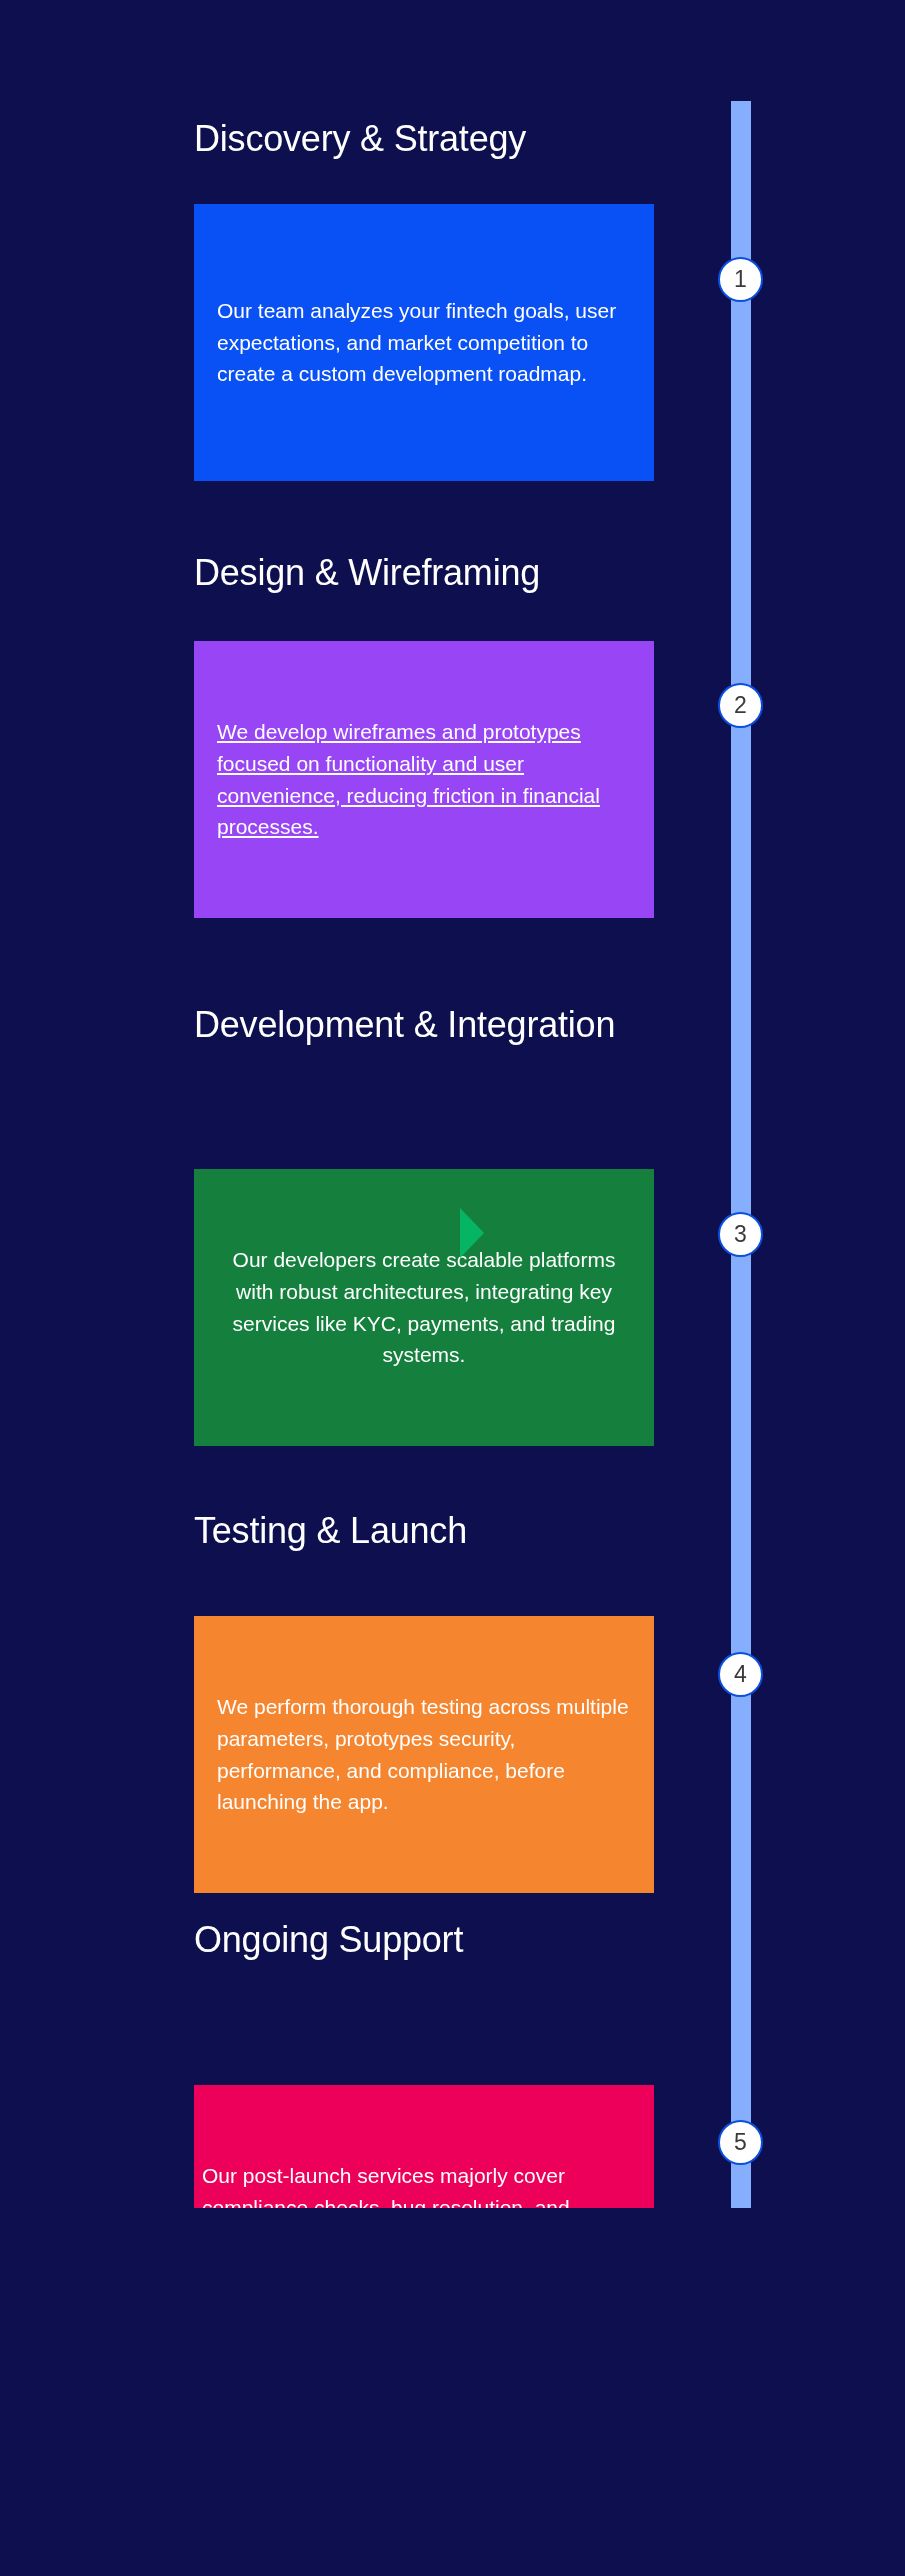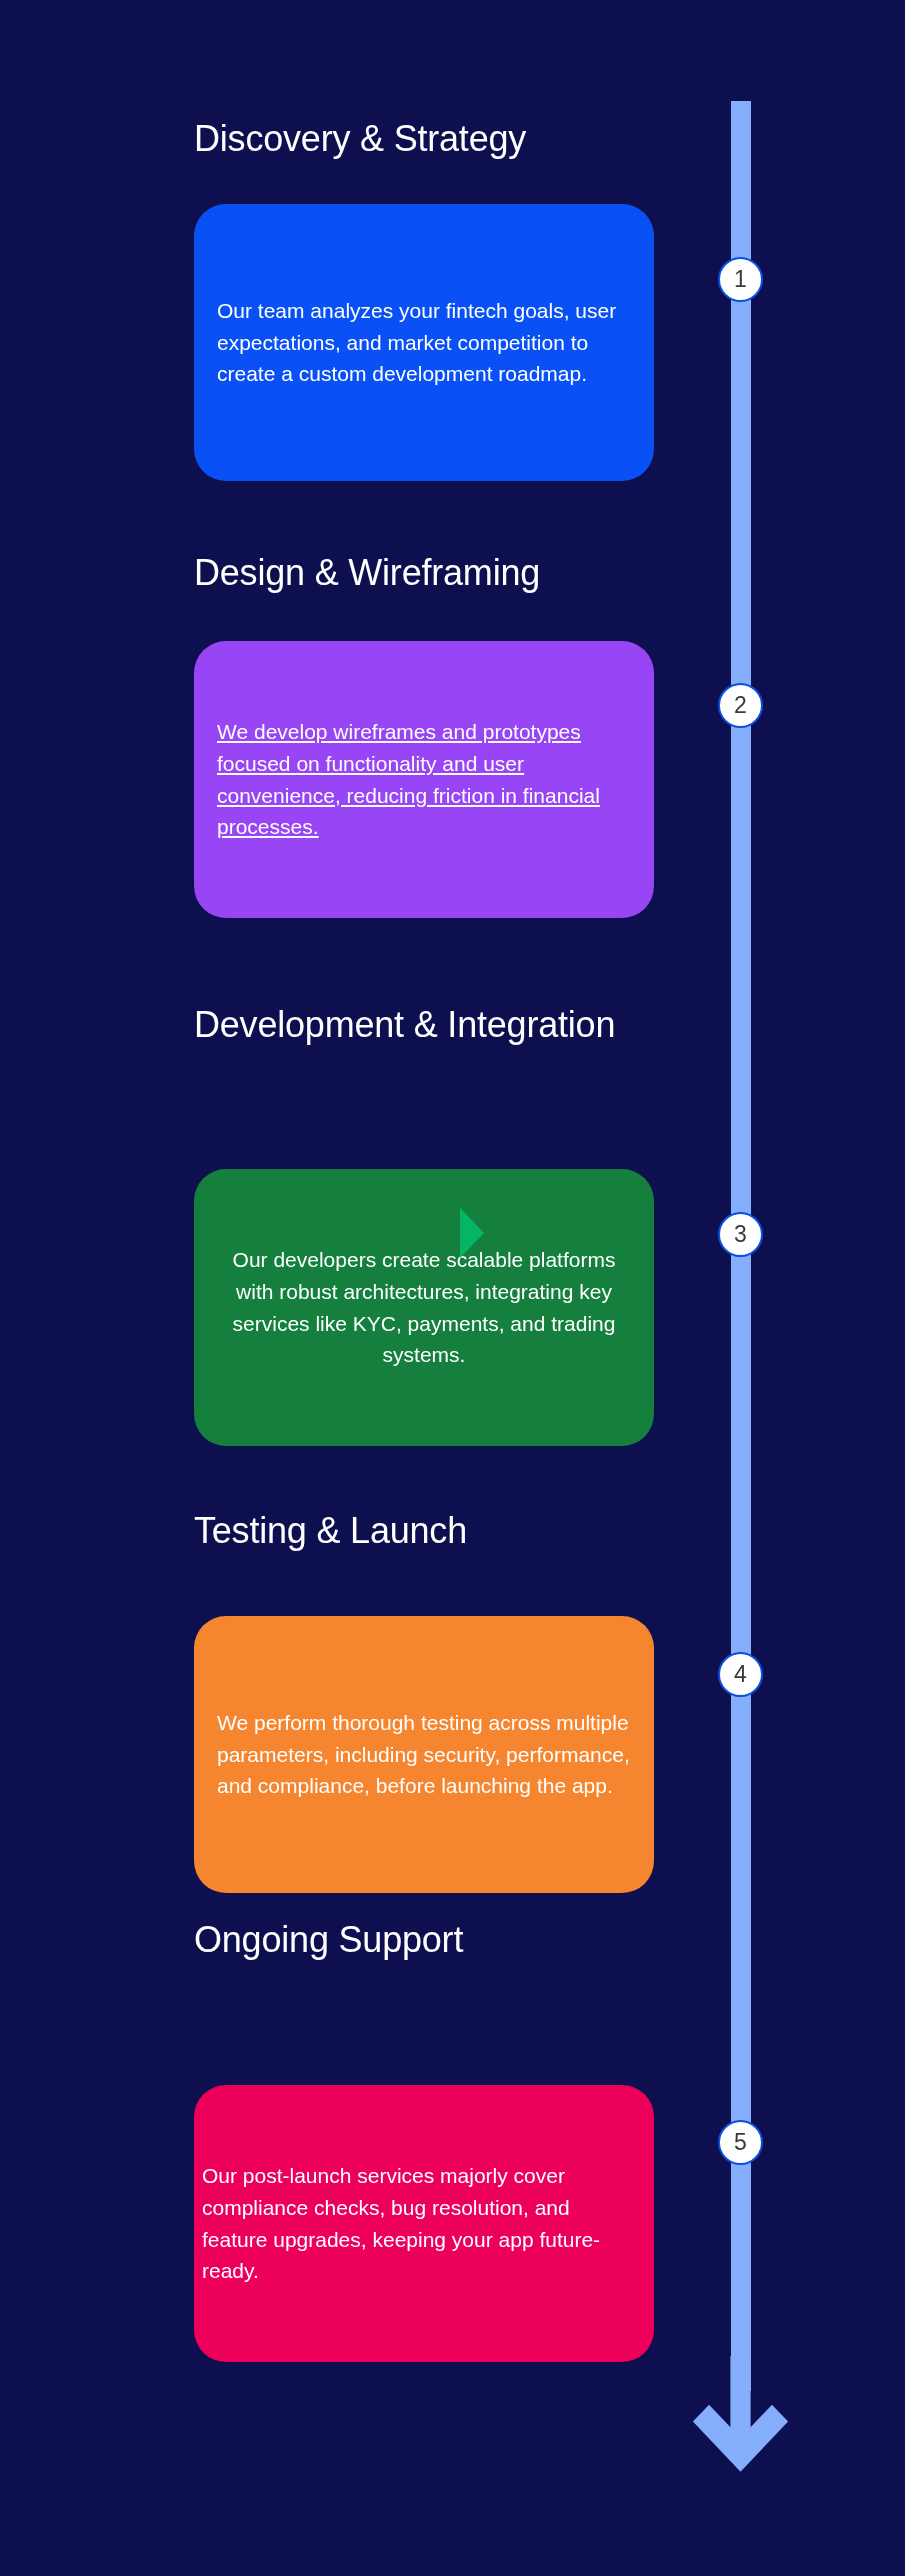--- a/index.html
+++ b/index.html
@@ -7,21 +7,21 @@
     padding: 0;
     background: #0d0f4e;
   }
   body {
     font-family: "Liberation Sans", sans-serif;
     -webkit-font-smoothing: antialiased;
   }
   #page {
     position: relative;
     width: 906px;
-    height: 2576px;
+    height: 2208px;
     background: #0d0f4e;
     overflow: hidden;
     margin: 0 auto;
   }
 
   
   #timeline {
     position: absolute;
     left: 731px;
     top: 101px;
@@ -74,21 +74,20 @@
     width: 460px;
   }
   .step-card-body {
     position: relative;
     width: 460px;
     height: 100%;
     box-sizing: border-box;
     padding: 0 23px;
     display: flex;
     align-items: center;
-    border-radius: 32px;
   }
   .step-card-text {
     color: #ffffff;
     font-size: 21px;
     line-height: 1.52;
     font-weight: 400;
     font-family: "Liberation Sans", sans-serif;
     max-width: 417px;
   }
   
@@ -138,21 +137,21 @@
       <div class="step-card" style="top: 1169px; height: 277px;">
         <div class="step-card-body" style="background: #15803d; text-align: center;">
           <p class="step-card-text" style="color: rgb(255, 255, 255); margin: 0px;">Our developers create scalable platforms with robust architectures, integrating key services like KYC, payments, and trading systems.</p>
         </div>
       </div>
       <div class="step-card-tail" style="top: 1208px; border-left-color: rgb(5, 181, 100);"></div>
       <div class="step-marker" style="top: 1212px; background: rgb(255, 255, 255); border-color: rgb(11, 79, 224); color: rgb(58, 58, 58);">3</div>
       <div class="step-title" style="top: 1508px;">Testing &amp; Launch</div>
       <div class="step-card" style="top: 1616px; height: 277px;">
         <div class="step-card-body" style="background: rgb(245, 133, 47);">
-          <p class="step-card-text" style="color: rgb(255, 255, 255); margin: 0px;">We perform thorough testing across multiple parameters, including security, performance, and compliance, before launching the app.</p>
+          <p class="step-card-text" style="color: rgb(255, 255, 255); margin: 0px;">We perform thorough testing across multiple parameters, prototypes security, performance, and compliance, before launching the app.</p>
         </div>
       </div>
       <div class="step-card-tail" style="top: 1648px; border-left-color: rgb(245, 133, 47);"></div>
       <div class="step-marker" style="top: 1652px; background: rgb(255, 255, 255); border-color: rgb(11, 79, 224); color: rgb(58, 58, 58);">4</div>
       <div class="step-title" style="top: 1917px;">Ongoing Support</div>
       <div class="step-card" style="top: 2085px; height: 277px;">
         <div class="step-card-body" style="background: rgb(237, 0, 89); padding-left: 8px;">
           <p class="step-card-text" style="color: rgb(255, 255, 255); margin: 0px;">Our post-launch services majorly cover compliance checks, bug resolution, and feature upgrades, keeping your app future-ready.</p>
         </div>
       </div>

